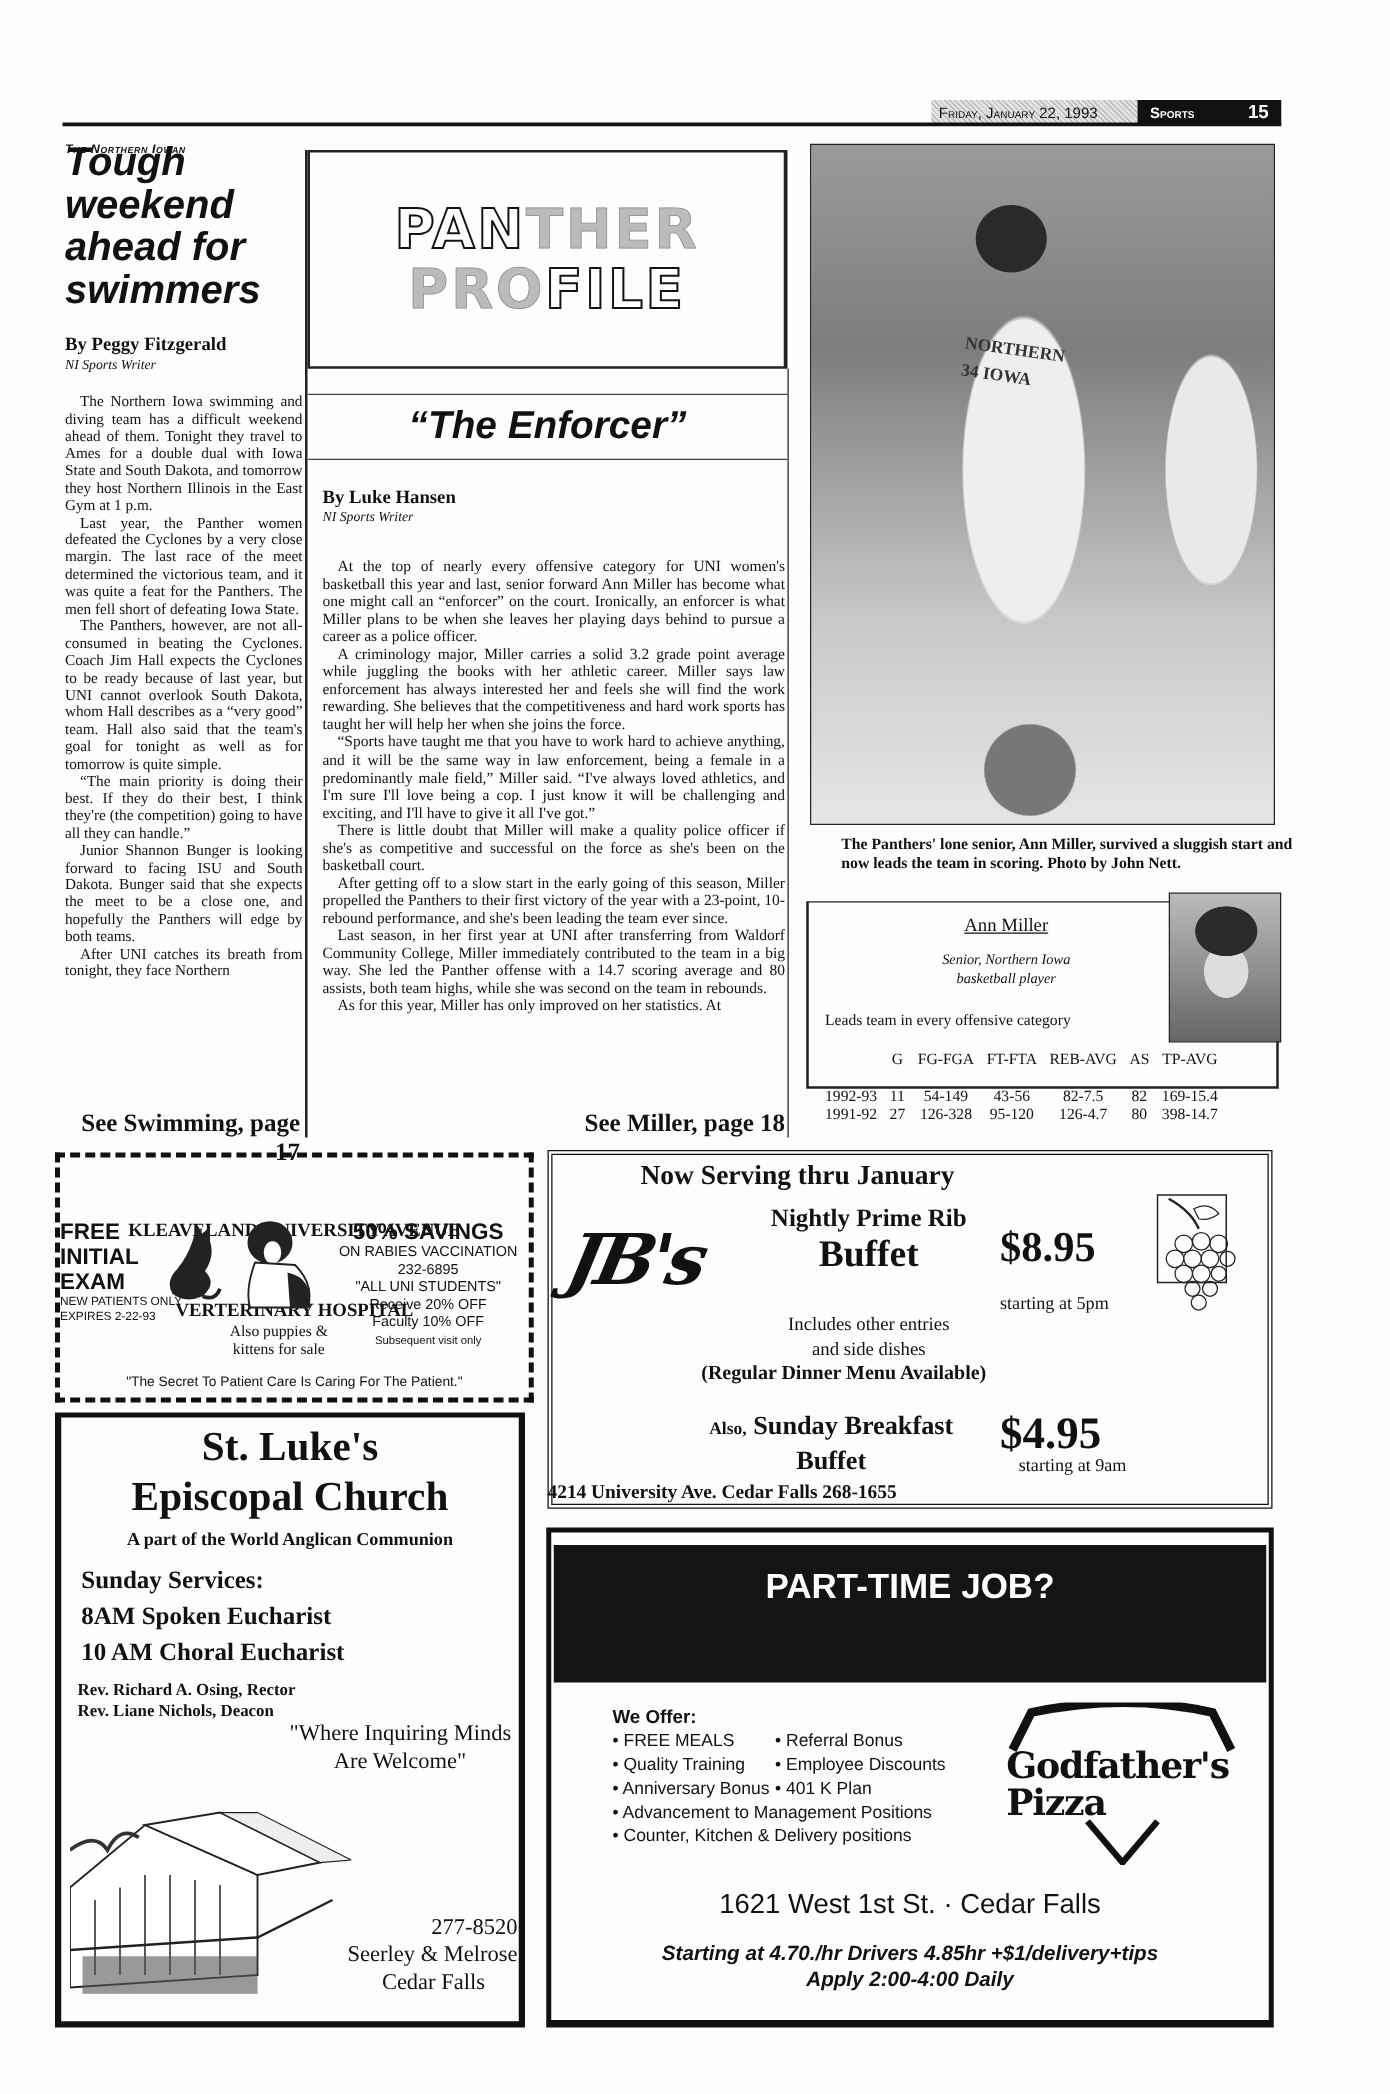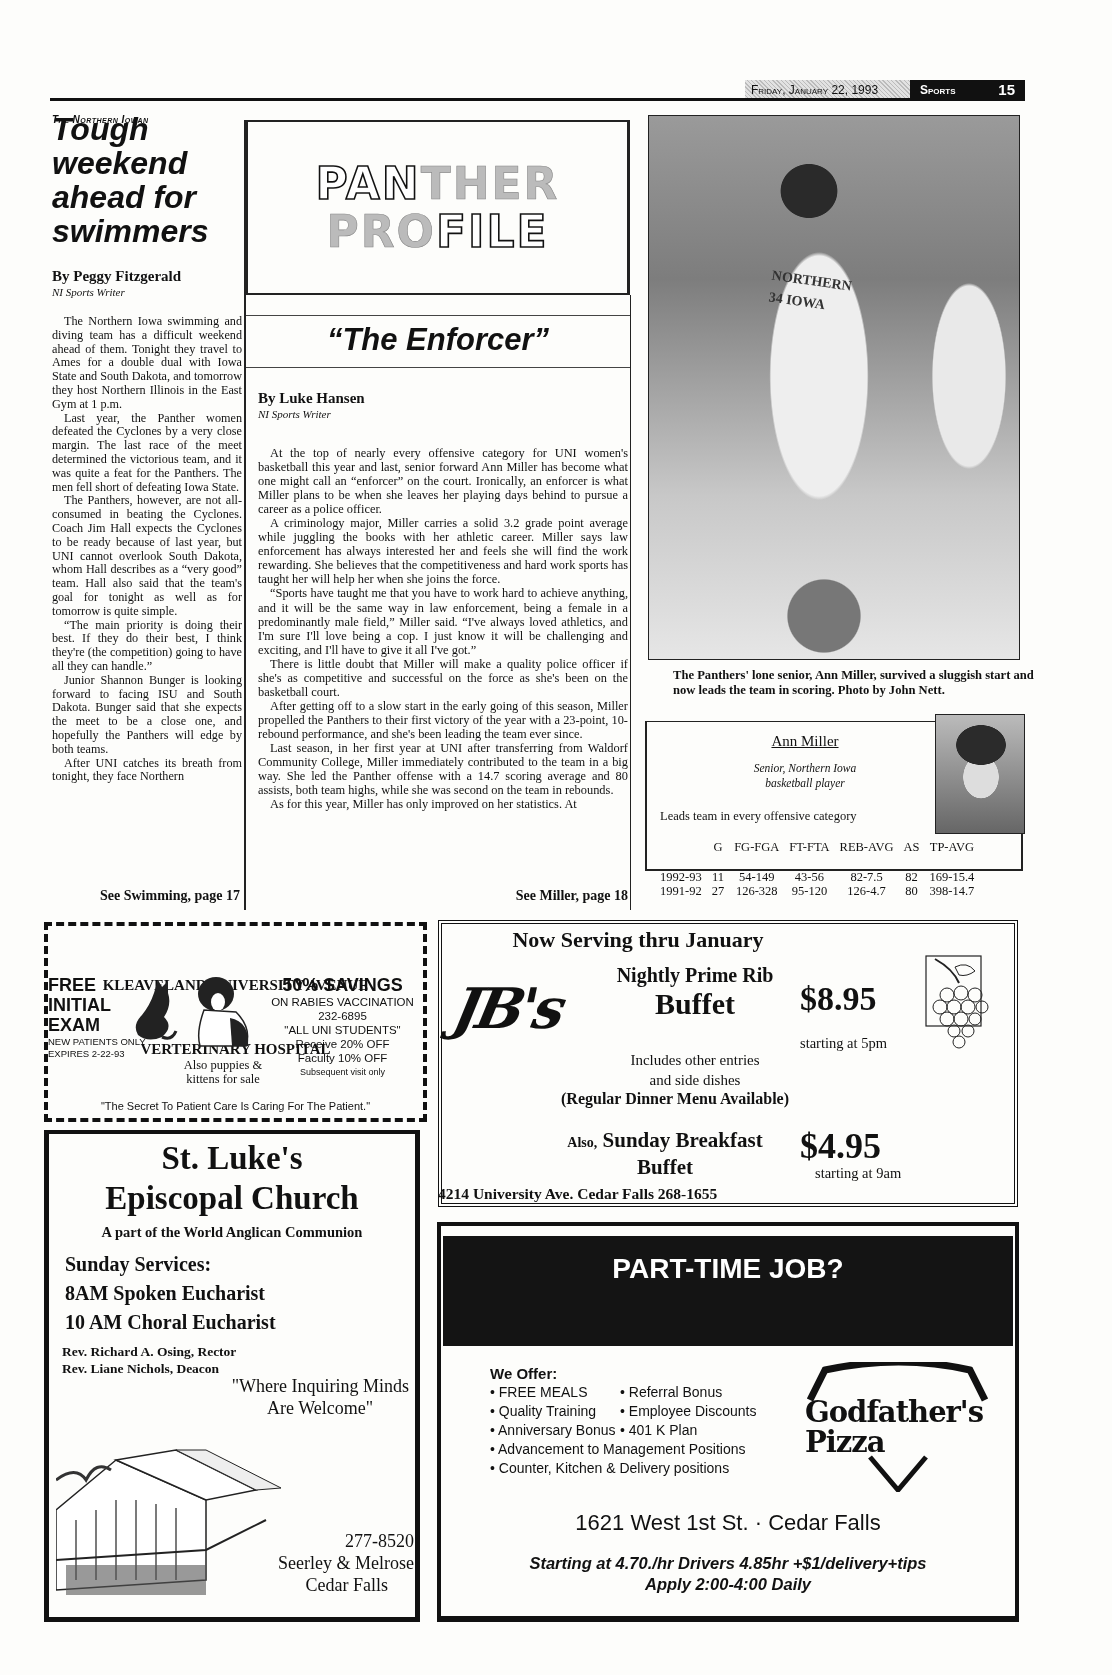--- a/index.html
+++ b/index.html
@@ -15,21 +15,21 @@
   .mast-section .pg { font-size: 15px; margin-top: -2px; }
 
   
   .headline { left: 52px; top: 112px; width: 190px; font-family: "Liberation Sans", sans-serif; font-weight: bold; font-style: italic; font-size: 32px; line-height: 34px; }
   .byline { font-weight: bold; font-size: 15px; }
   .byrole { font-style: italic; font-size: 11px; margin-top: 1px; }
   .col-text { font-size: 12.2px; line-height: 13.8px; text-align: justify; }
   .col-text p { text-indent: 12px; }
   .swim-by { left: 52px; top: 268px; width: 190px; }
   .swim-body { left: 52px; top: 315px; width: 190px; }
-  .jump { font-weight: bold; font-size: 14px; }
+  .jump { font-weight: bold; font-size: 20px; }
   .swim-jump { left: 60px; top: 888px; width: 180px; text-align: right; }
 
   .vrule { width: 2px; background: #222; }
 
   
   .pp-box { left: 246px; top: 120px; width: 384px; height: 175px; border: 2px solid #222; border-right-width: 3px; display: flex; flex-direction: column; align-items: center; justify-content: center; }
   .pp-line { font-family: "DejaVu Sans", sans-serif; font-weight: bold; font-size: 44px; line-height: 48px; letter-spacing: 2px; }
   .outline { color: #fff; -webkit-text-stroke: 1.6px #111; }
   .dotted { color: #bbb; -webkit-text-stroke: 0.6px #888; }
   .enf-rule1 { left: 246px; top: 315px; width: 384px; height: 1px; background: #444; }

